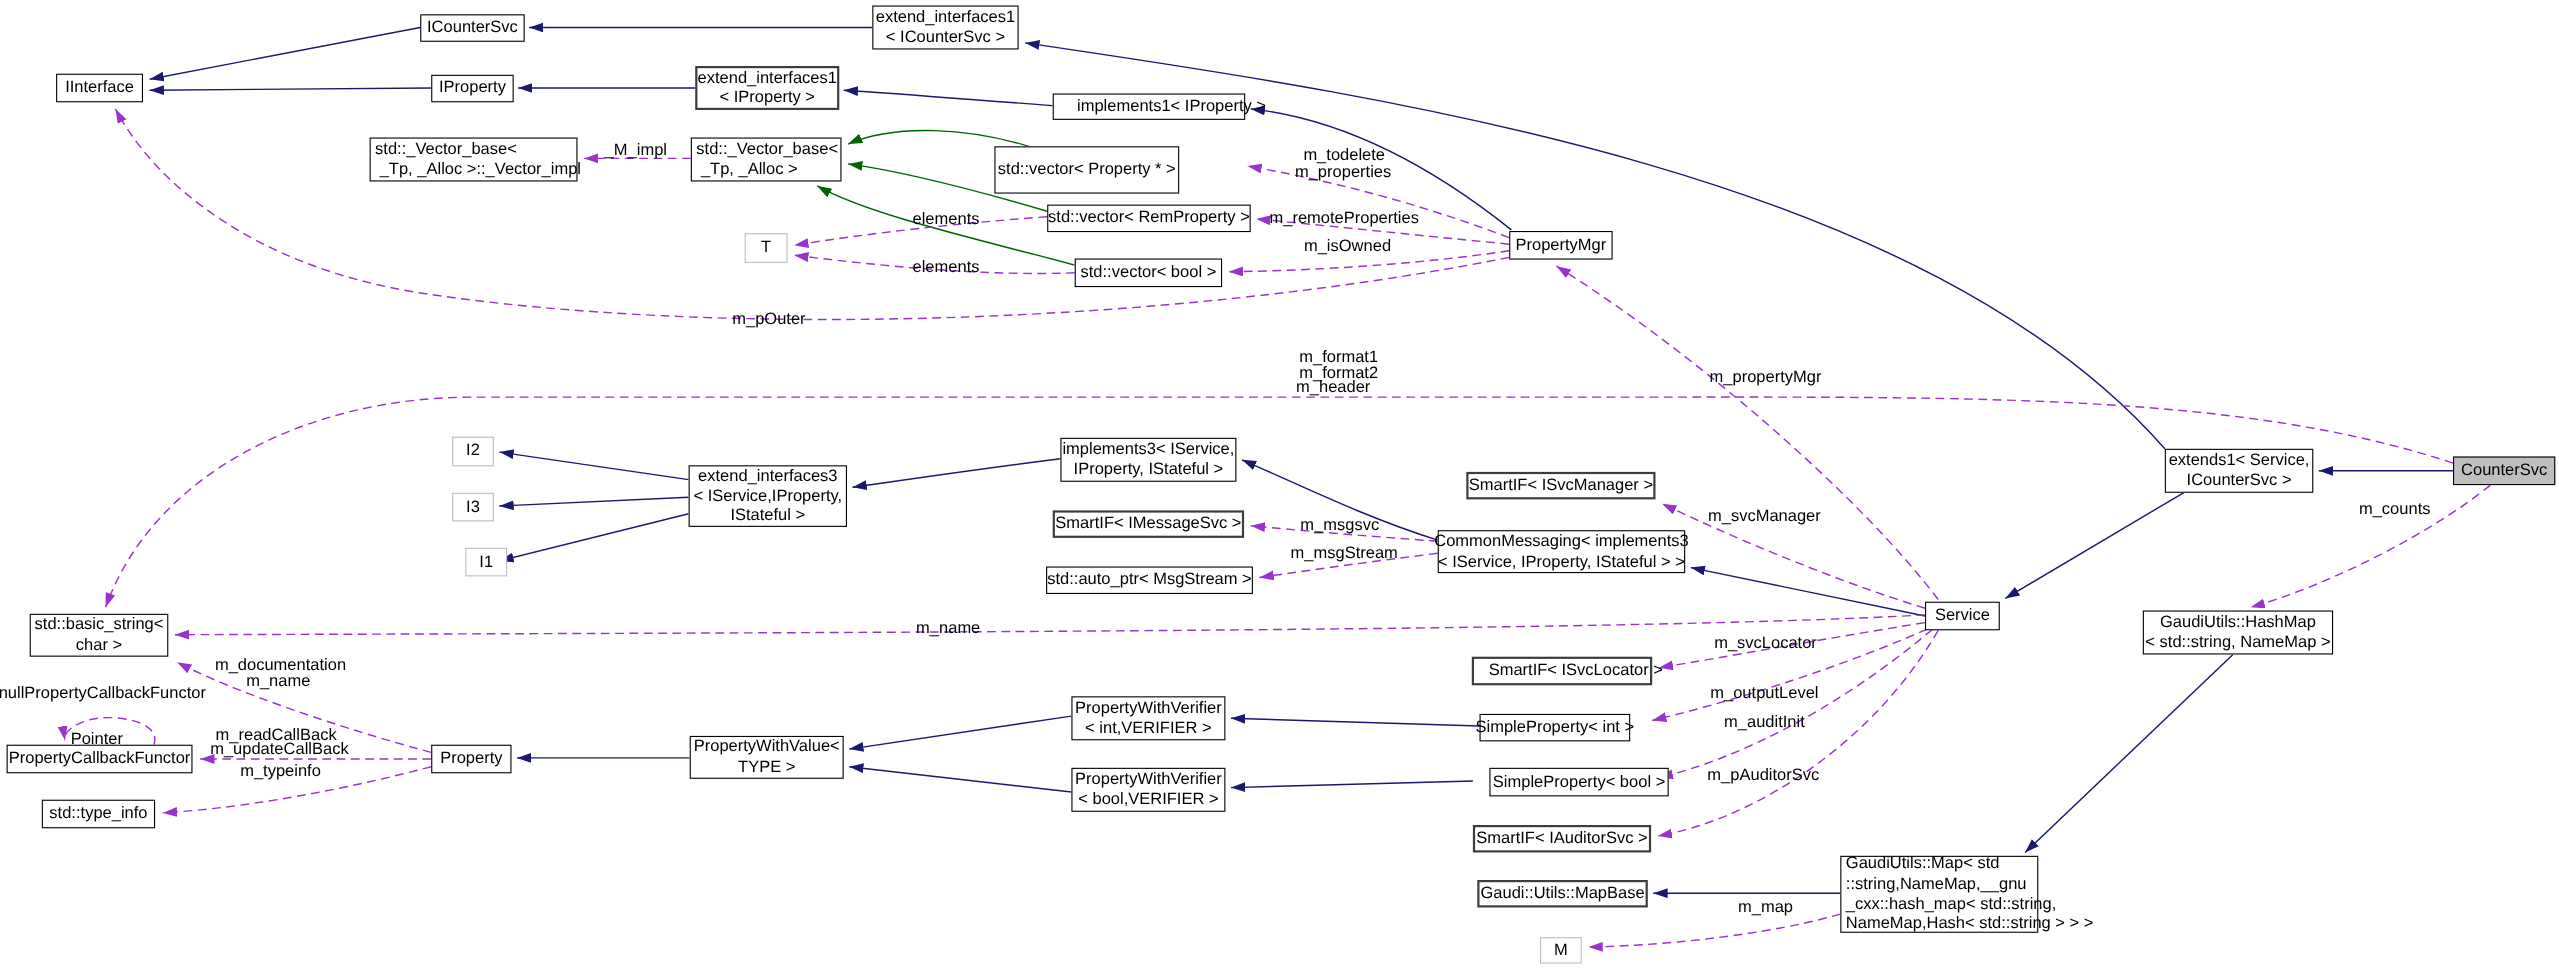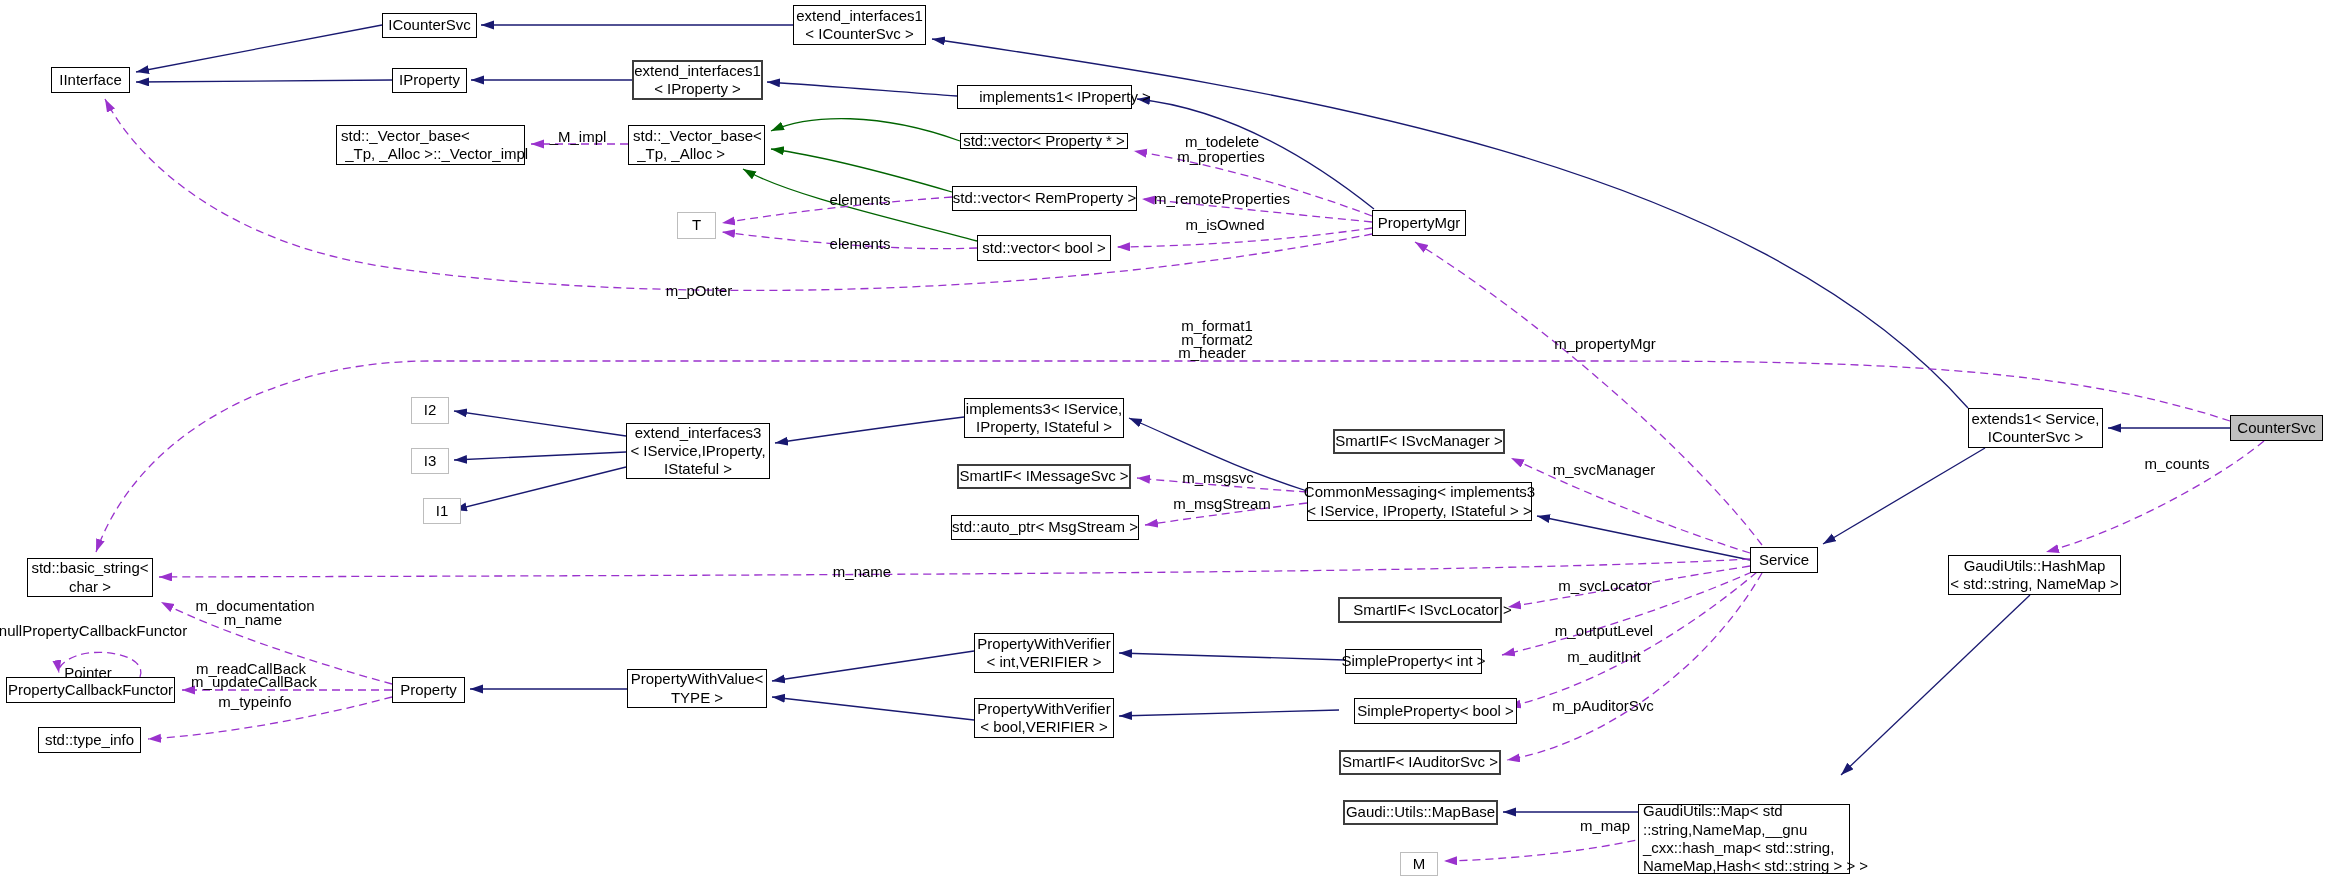--- a/index.html
+++ b/index.html
@@ -95,21 +95,21 @@
       <div class="node normal" style="left: 793px; top: 5px; width: 133px; height: 40px;">extend_interfaces1
 &lt; ICounterSvc &gt;</div>
       <div class="node normal" style="left: 392px; top: 68px; width: 75px; height: 25px;">IProperty</div>
       <div class="node thick" style="left: 632px; top: 60px; width: 131px; height: 40px;">extend_interfaces1
 &lt; IProperty &gt;</div>
       <div class="node normal" style="left: 957px; top: 85px; width: 175px; height: 24px; padding-left: 45px;">implements1&lt; IProperty &gt;</div>
       <div class="node normal left" style="left: 336px; top: 125px; width: 189px; height: 40px;">std::_Vector_base&lt;
  _Tp, _Alloc &gt;::_Vector_impl</div>
       <div class="node normal left" style="left: 628px; top: 125px; width: 137px; height: 40px;">std::_Vector_base&lt;
  _Tp, _Alloc &gt;</div>
-      <div class="node normal" style="left: 960px; top: 133px; width: 168px; height: 16px;">std::vector&lt; Property * &gt;</div>
+      <div class="node normal" style="left: 904px; top: 133px; width: 168px; height: 43px;">std::vector&lt; Property * &gt;</div>
       <div class="node normal" style="left: 952px; top: 186px; width: 185px; height: 25px;">std::vector&lt; RemProperty &gt;</div>
       <div class="node param" style="left: 677px; top: 212px; width: 39px; height: 27px;">T</div>
       <div class="node normal" style="left: 977px; top: 235px; width: 134px; height: 26px;">std::vector&lt; bool &gt;</div>
       <div class="node normal" style="left: 1372px; top: 210px; width: 94px; height: 26px;">PropertyMgr</div>
       <div class="node param" style="left: 411px; top: 397px; width: 38px; height: 27px;">I2</div>
       <div class="node param" style="left: 411px; top: 448px; width: 38px; height: 26px;">I3</div>
       <div class="node param" style="left: 411px; top: 498px; width: 38px; height: 26px; margin-left: 12px;">I1</div>
       <div class="node normal" style="left: 626px; top: 423px; width: 144px; height: 56px;">extend_interfaces3
 &lt; IService,IProperty,
 IStateful &gt;</div>
@@ -135,21 +135,21 @@
 TYPE &gt;</div>
       <div class="node normal" style="left: 974px; top: 633px; width: 140px; height: 40px;">PropertyWithVerifier
 &lt; int,VERIFIER &gt;</div>
       <div class="node normal" style="left: 974px; top: 698px; width: 140px; height: 40px;">PropertyWithVerifier
 &lt; bool,VERIFIER &gt;</div>
       <div class="node thick" style="left: 1338px; top: 597px; width: 164px; height: 26px; padding-left: 29px;">SmartIF&lt; ISvcLocator &gt;</div>
       <div class="node normal" style="left: 1345px; top: 649px; width: 137px; height: 25px;">SimpleProperty&lt; int &gt;</div>
       <div class="node normal" style="left: 1339px; top: 698px; width: 163px; height: 26px; margin-left: 15px;">SimpleProperty&lt; bool &gt;</div>
       <div class="node thick" style="left: 1339px; top: 750px; width: 162px; height: 25px;">SmartIF&lt; IAuditorSvc &gt;</div>
       <div class="node thick" style="left: 1343px; top: 800px; width: 155px; height: 25px;">Gaudi::Utils::MapBase</div>
-      <div class="node normal left" style="left: 1638px; top: 778px; width: 212px; height: 70px; margin-top: 26px;">GaudiUtils::Map&lt; std
+      <div class="node normal left" style="left: 1673px; top: 778px; width: 180px; height: 70px;">GaudiUtils::Map&lt; std
 ::string,NameMap,__gnu
 _cxx::hash_map&lt; std::string,
 NameMap,Hash&lt; std::string &gt; &gt; &gt;</div>
       <div class="node param" style="left: 1400px; top: 852px; width: 38px; height: 24px;">M</div>
     </div>
   <div id="labels-layer">
       <div class="edge-label" style="left: 578px; top: 136px;">_M_impl</div>
       <div class="edge-label" style="left: 1222px; top: 141px;">m_todelete</div>
       <div class="edge-label" style="left: 1221px; top: 156px;">m_properties</div>
       <div class="edge-label" style="left: 1222px; top: 198px;">m_remoteProperties</div>

